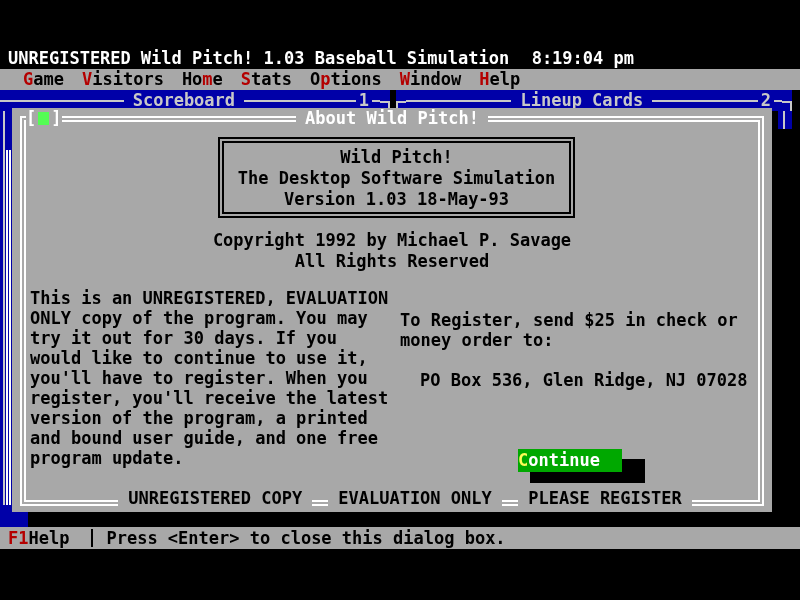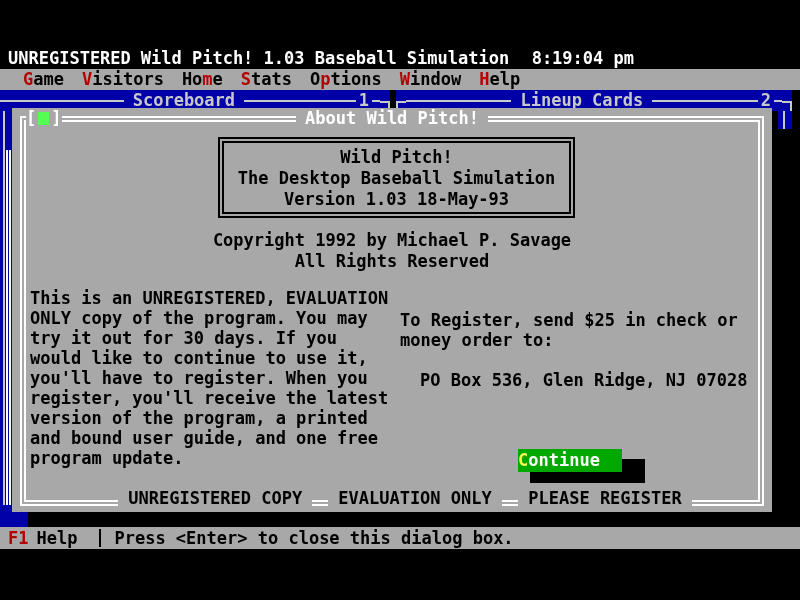--- a/index.html
+++ b/index.html
@@ -49,21 +49,21 @@
   .eval-col{position:absolute;left:18px;top:180px;line-height:20px;}
   .reg-col{position:absolute;left:388px;top:202px;line-height:20px;}
   .addr{position:absolute;left:408px;top:262px;line-height:20px;}
   .btn-shadow{position:absolute;left:518px;top:351px;width:115px;height:24px;background:#000;}
   .btn{position:absolute;left:506px;top:341px;width:104px;height:23px;background:var(--green);color:#fff;text-align:left;line-height:23px;z-index:2;}
   .btn .hotkey{color:var(--yellow);}
   .footer-seg{position:absolute;top:380px;height:21px;background:var(--gray);z-index:2;white-space:pre;}
   .fs1{left:106px;} .fs2{left:316px;} .fs3{left:506px;}
   
   .statusbar{left:0;top:527px;width:800px;height:22px;background:var(--gray);color:#000;display:flex;align-items:center;padding-left:8px;box-sizing:border-box;z-index:4;}
-  .statusbar .f1{color:var(--red);margin-right:8px;}
+  .statusbar .f1{color:var(--red);}
   .statusbar .sep{width:2px;height:18px;background:#000;margin:0 13px 0 22px;}
 </style>
 </head>
 <body>
 
 <div id="screen">
 
   <div class="abs topbar">
     <span class="left nowrap">UNREGISTERED</span>
     <span class="center nowrap">Wild Pitch! 1.03 Baseball Simulation</span>
@@ -117,21 +117,21 @@
 
     <div class="dlg-close">
       <span>[</span>
         <span class="sq"></span>
         <span>]</span>
     </div>
     <div class="dlg-title">About Wild Pitch!</div>
 
     <div class="info-box">
       <div class="nowrap">Wild Pitch!</div>
-      <div class="nowrap">The Desktop Baseball Simulation</div>
+      <div class="nowrap">The Desktop Software Simulation</div>
       <div class="nowrap">Version 1.03 18-May-93</div>
     </div>
 
     <div class="copyright">
       <div class="nowrap">Copyright 1992 by Michael P. Savage</div>
       <div class="nowrap">All Rights Reserved</div>
     </div>
 
     <div class="eval-col">
       <div class="nowrap">This is an UNREGISTERED, EVALUATION</div>

